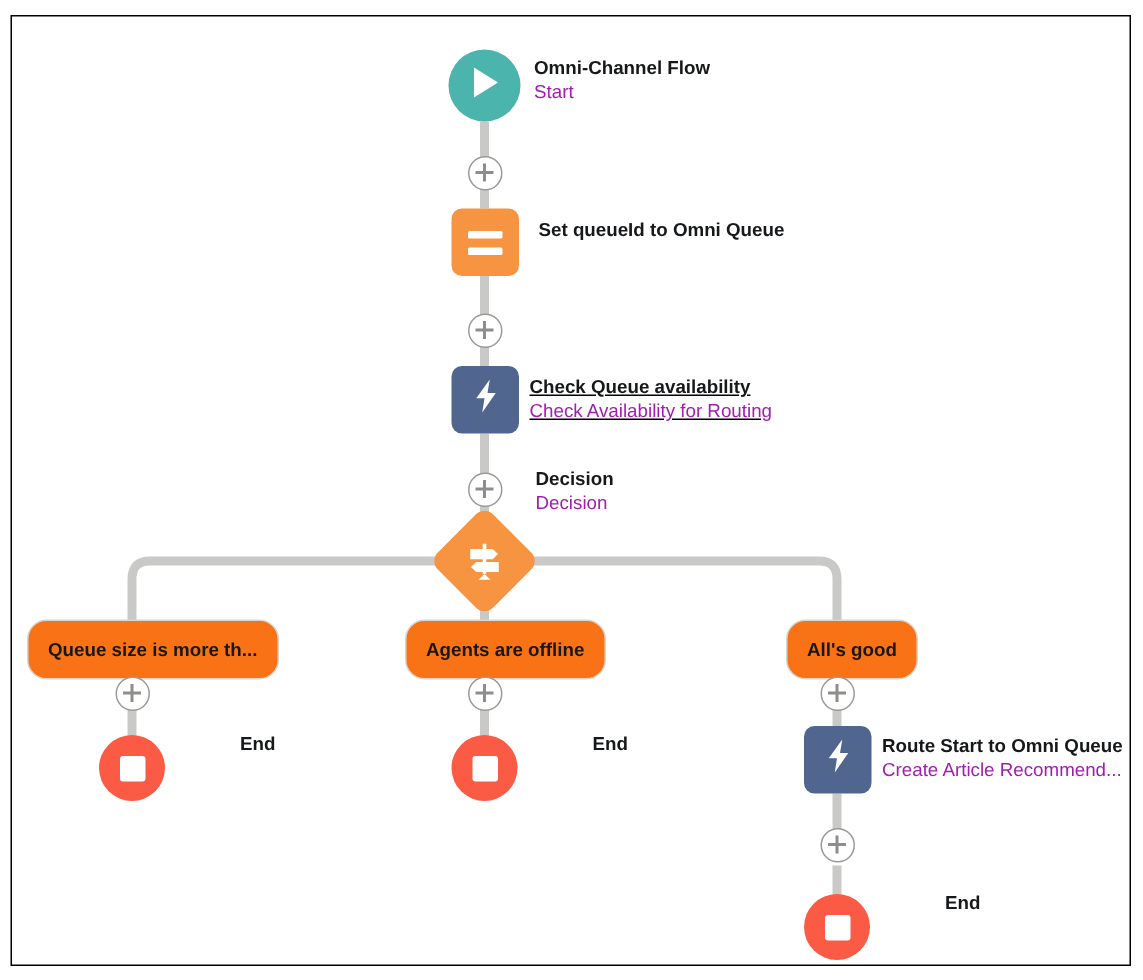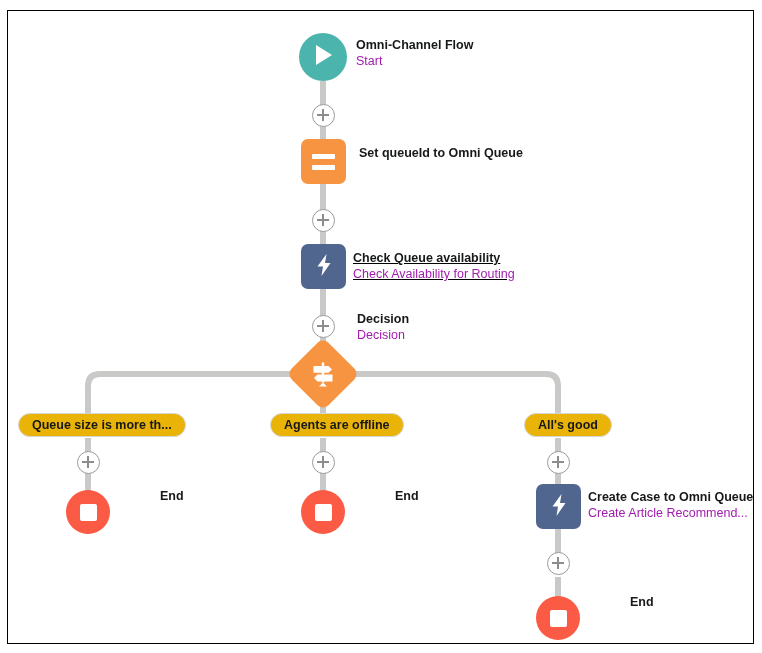--- a/index.html
+++ b/index.html
@@ -141,26 +141,26 @@
   .label .subtitle {
     font-size: 12.5px;
     font-weight: normal;
     color: #a21caf;
   }
   .label.end-label .title { font-size: 12.5px; padding-left: 40px; }
 
   
   .pill {
     position: absolute;
-    height: 24px;
+    height: 40px;
     display: flex;
     align-items: center;
     justify-content: center;
     padding: 0 13px;
-    background: #eab308;
+    background: #f97316;
     border: 1px solid #d6d6d4;
     border-radius: 13px;
     font-size: 12.5px;
     font-weight: bold;
     color: #16181a;
     white-space: nowrap;
     box-sizing: border-box;
   }
 </style>
 </head>
@@ -271,21 +271,21 @@
     <div class="plus" style="left:539px; top:440px;"></div>
 
     <div class="node shape-square shape-action" style="left:528px; top:473px;">
       <span style="display:block;">
         <svg width="20" height="26" viewBox="0 0 20 26" xmlns="http://www.w3.org/2000/svg">
           <path d="M12.5 2 L3.5 14.5 L9 14.5 L7.5 24 L16.5 11 L11 11 Z" fill="#ffffff"></path>
         </svg>
       </span>
     </div>
     <div class="label" style="left:580px; top:478px;">
-      <div class="title">Create Case to Omni Queue</div>
+      <div class="title">Route Start to Omni Queue</div>
       <div class="subtitle">Create Article Recommend...</div>
     </div>
 
     <div class="plus" style="left:539px; top:541px;"></div>
 
     <div class="node shape-end" style="left:528px; top:585px;">
       <span class="end-square"></span>
     </div>
     <div class="label end-label" style="left:582px; top:583px;">
       <div class="title">End</div>

